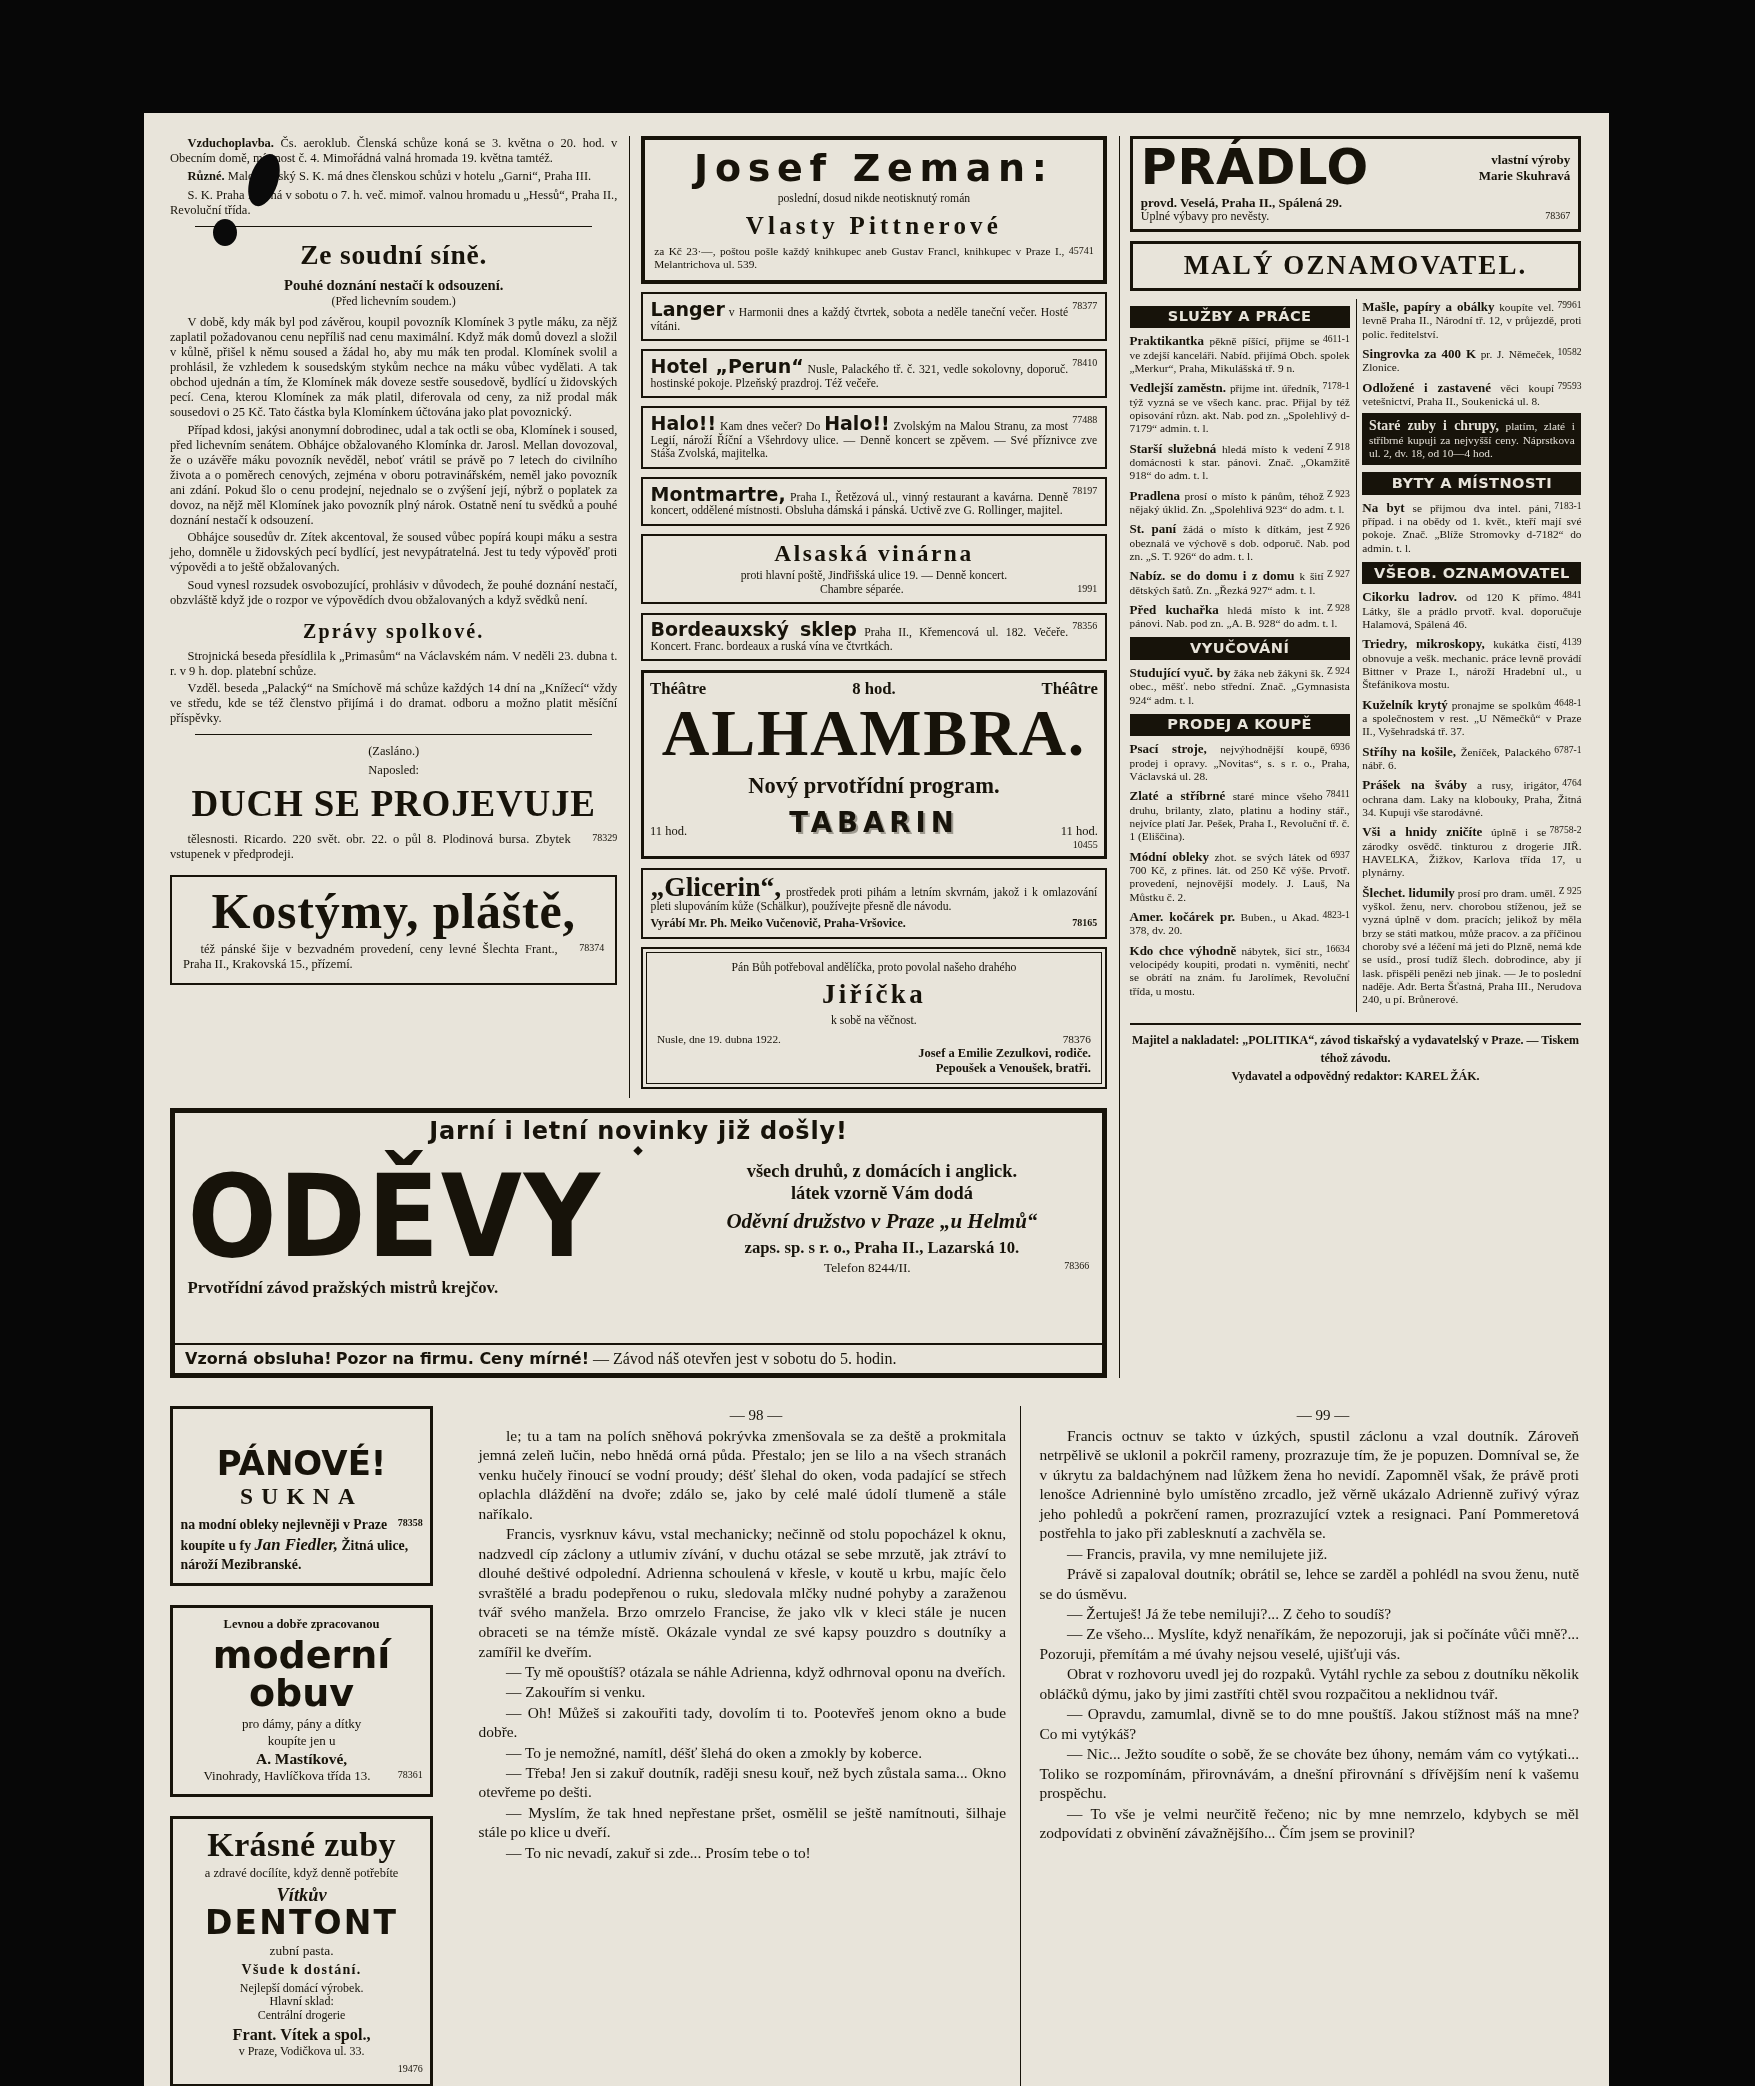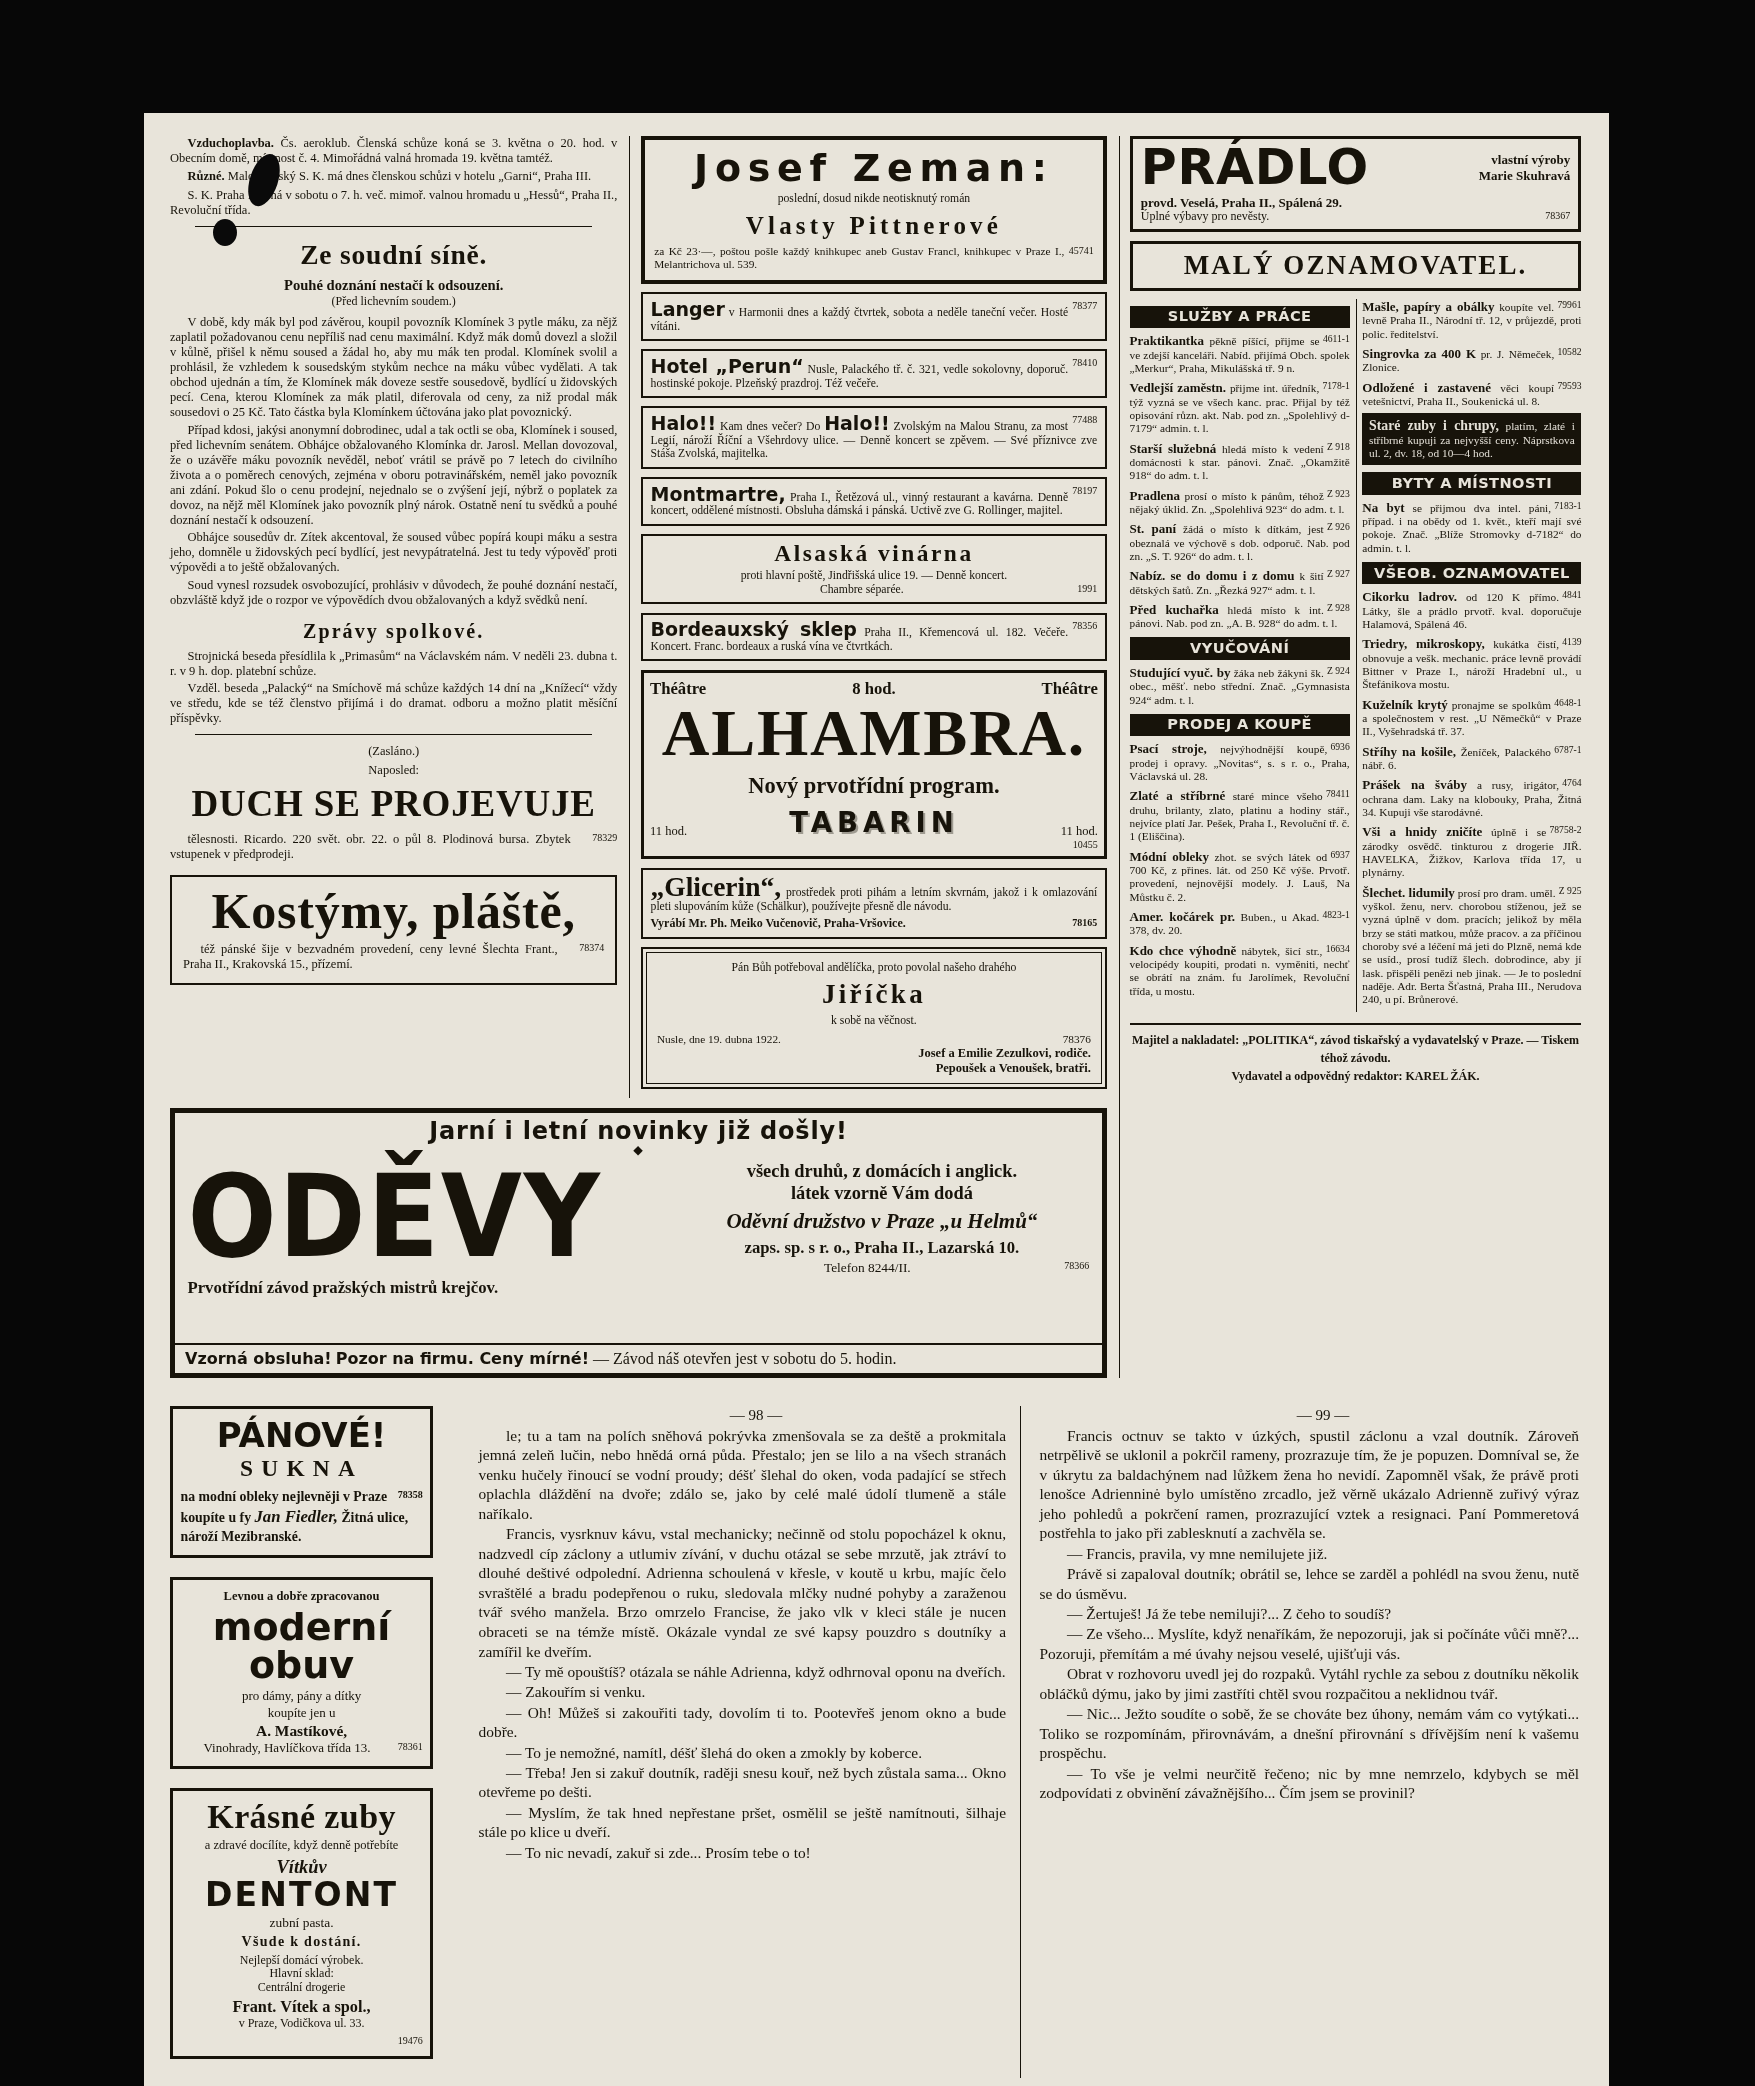--- a/index.html
+++ b/index.html
@@ -91,21 +91,21 @@
   .cad-t { font-size:13px; }
   .cad-c { float:right; font-size:9.6px; margin-left:3.3px; }
   .blackad { background:#17130a; color:#e5e1d8; padding:5px 6.7px; margin-bottom:5px; font-size:11.3px; text-align:justify; }
   .blackad b { font-size:13.8px; }
   .imprint { border-top:2.5px solid #17130a; margin-top:11px; padding-top:6.7px; font-size:12px; font-weight:bold;
              text-align:center; line-height:1.5; }
 
   .bottom { display:flex; margin-top:27.5px; }
   .b-ads { width:19%; }
   .b-box { border:3.8px solid #17130a; padding:9.2px 7.5px; margin-bottom:19px; text-align:center; }
-  .pan-t1 { font-family:"DejaVu Sans",sans-serif; font-weight:bold; font-size:34px; line-height:1; }
+  .pan-t1 { font-family:"DejaVu Sans",sans-serif; font-weight:bold; font-size:34px; line-height:1;margin-top:28px; }
   .pan-t2 { font-size:23.4px; font-weight:bold; letter-spacing:8.3px; margin:3.3px 0 5.8px; }
   .pan-b { font-size:13.8px; font-weight:bold; text-align:left; line-height:1.3; }
   .pan-firm { font-size:16.7px; font-weight:bold; font-style:italic; }
   .ob-pre { font-size:12.5px; font-weight:bold; }
   .ob-t { font-family:"DejaVu Sans",sans-serif; font-weight:bold; font-size:38px; line-height:1; margin:4.2px 0; }
   .ob-b { font-size:13px; line-height:1.3; }
   .ob-firm { font-size:15.4px; font-weight:bold; }
   .zu-t { font-size:34px; font-weight:bold; line-height:1; letter-spacing:0.4px; }
   .zu-s { font-size:12.5px; margin:4.2px 0; }
   .zu-v { font-size:18.4px; font-weight:bold; font-style:italic; }
@@ -398,19 +398,20 @@
     <div class="novel n2">
       <p class="pageno">— 99 —</p>
       <div>
 
       <p>Francis octnuv se takto v úzkých, spustil záclonu a vzal doutník. Zároveň netrpělivě se uklonil a pokrčil rameny, prozrazuje tím, že je popuzen. Domníval se, že v úkrytu za baldachýnem nad lůžkem žena ho nevidí. Zapomněl však, že právě proti lenošce Adrienninė bylo umístěno zrcadlo, jež věrně ukázalo Adrienně zuřivý výraz jeho pohledů a pokrčení ramen, prozrazující vztek a resignaci. Paní Pommeretová postřehla to jako při zablesknutí a zachvěla se.</p>
           <p>— Francis, pravila, vy mne nemilujete již.</p>
           <p>Právě si zapaloval doutník; obrátil se, lehce se zarděl a pohlédl na svou ženu, nutě se do úsměvu.</p>
           <p>— Žertuješ! Já že tebe nemiluji?... Z čeho to soudíš?</p>
           <p>— Ze všeho... Myslíte, když nenaříkám, že nepozoruji, jak si počínáte vůči mně?... Pozoruji, přemítám a mé úvahy nejsou veselé, ujišťuji vás.</p>
           <p>Obrat v rozhovoru uvedl jej do rozpaků. Vytáhl rychle za sebou z doutníku několik obláčků dýmu, jako by jimi zastříti chtěl svou rozpačitou a neklidnou tvář.</p>
+          <p>— Opravdu, zamumlal, divně se to do mne pouštíš. Jakou stížnost máš na mne? Co mi vytýkáš?</p>
           <p>— Nic... Ježto soudíte o sobě, že se chováte bez úhony, nemám vám co vytýkati... Toliko se rozpomínám, přirovnávám, a dnešní přirovnání s dřívějším není k vašemu prospěchu.</p>
           <p>— To vše je velmi neurčitě řečeno; nic by mne nemrzelo, kdybych se měl zodpovídati z obvinění závažnějšího... Čím jsem se provinil?</p>
         </div>
     </div>
   </div>
 </div>
 
 
 </body></html>

